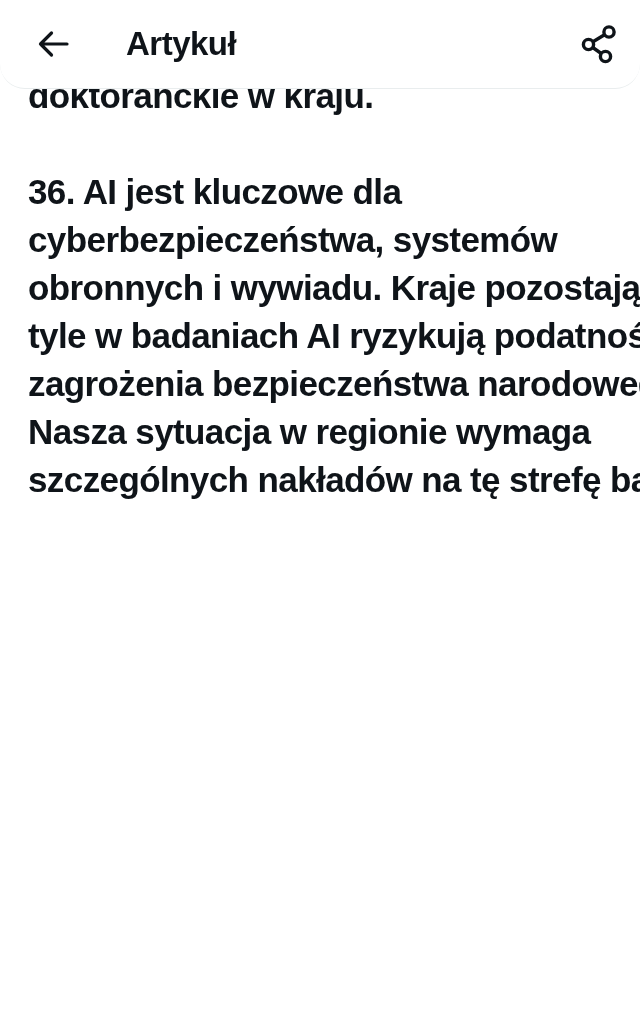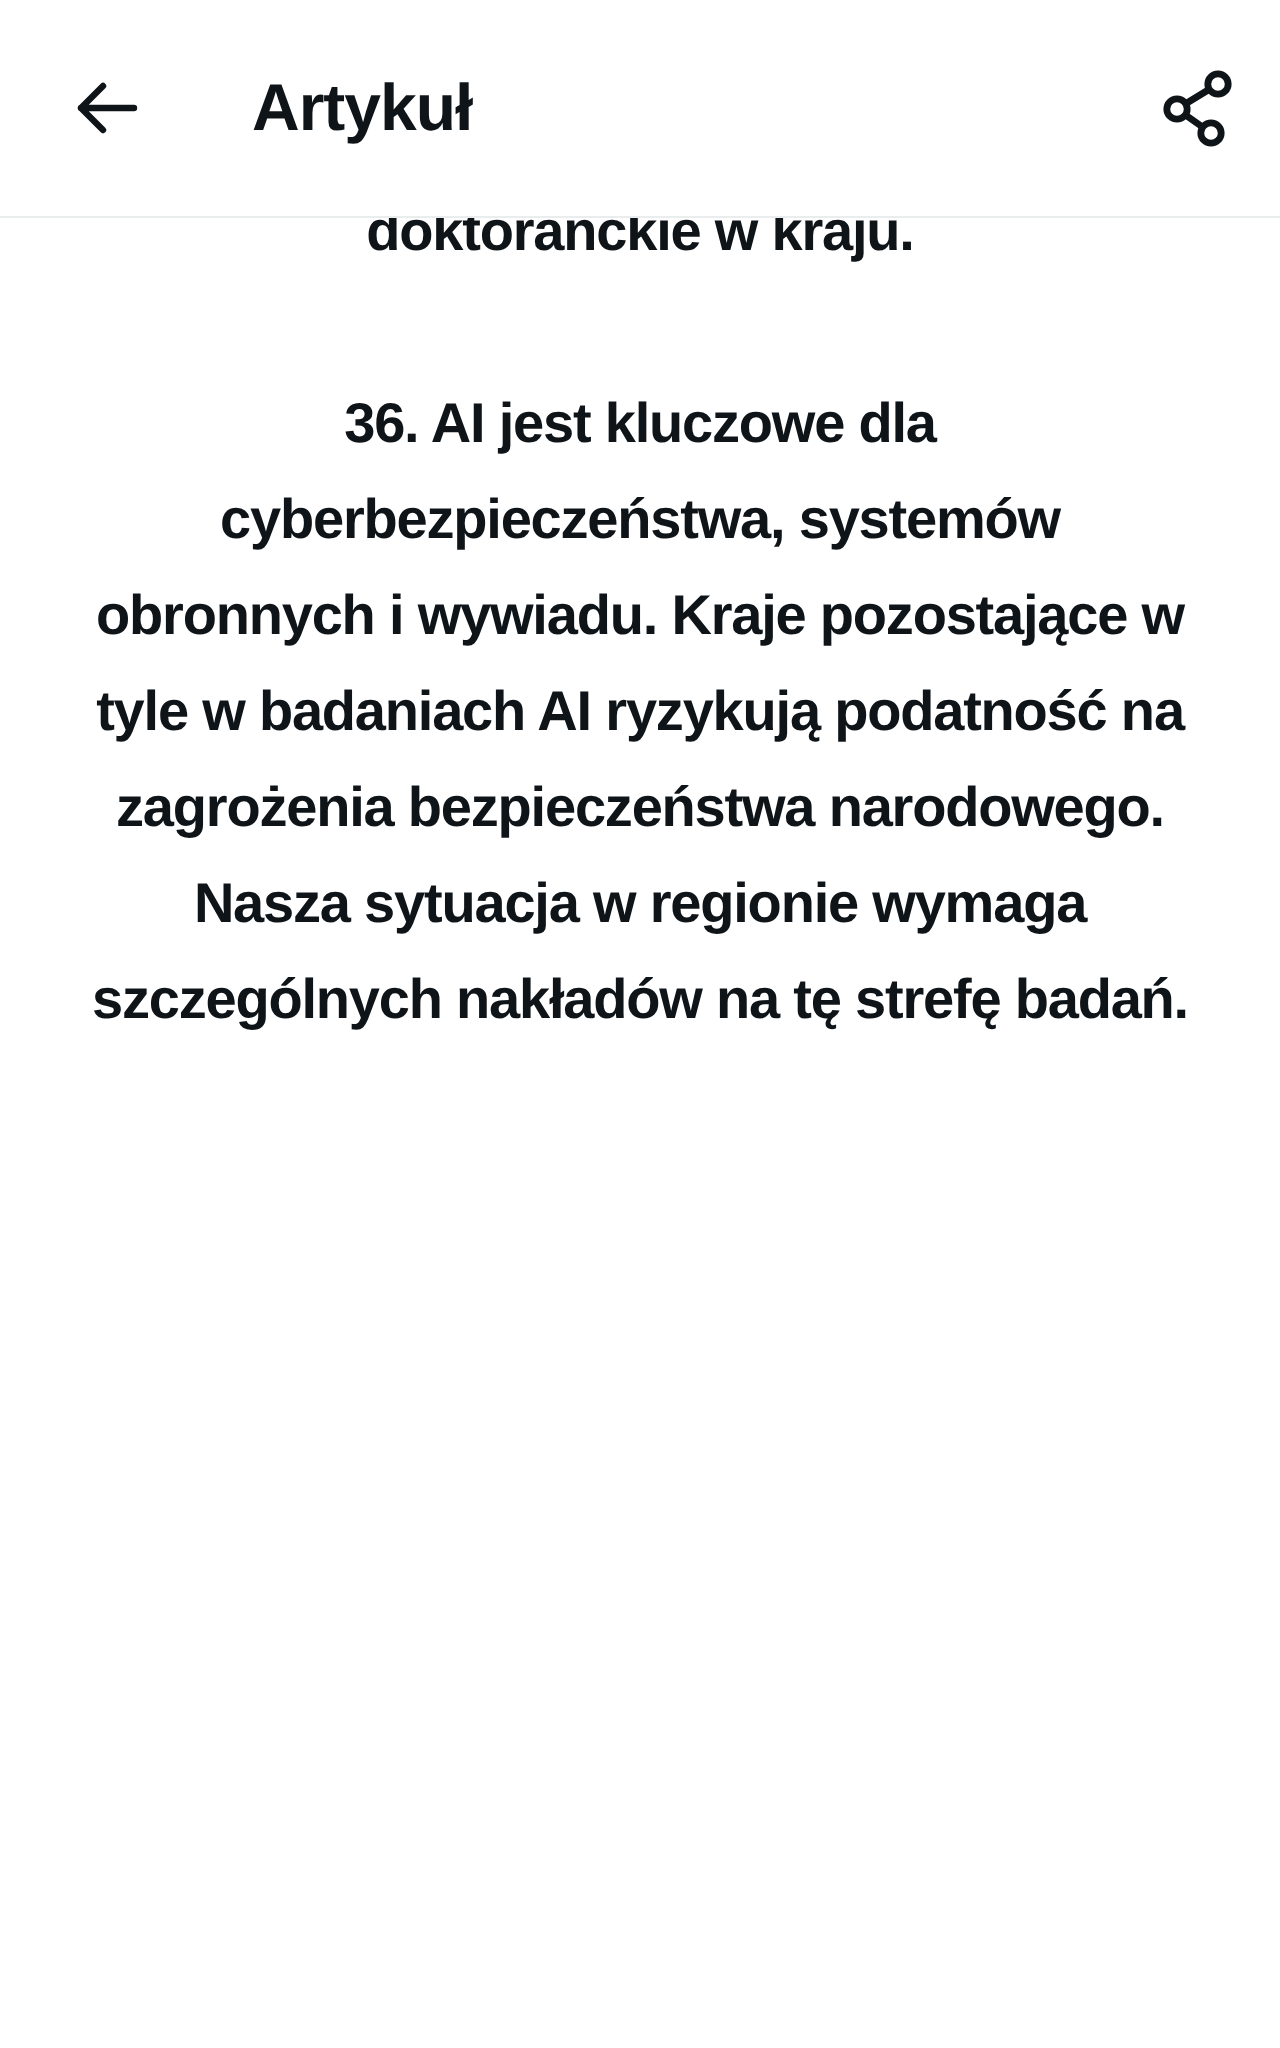--- a/index.html
+++ b/index.html
@@ -13,24 +13,25 @@
     width: 640px;
     height: 1024px;
     background: #ffffff;
     overflow: hidden;
   }
   .header {
     position: relative;
     z-index: 2;
     display: flex;
     align-items: center;
-    height: 109px;
+    height: 89px;
     padding: 0 20px 0 36px;
     background: #ffffff;
     border-bottom: 1px solid #e9edee;
+    border-radius: 25px;
   }
   .back-button {
     background: none;
     border: none;
     padding: 0;
     width: 34px;
     height: 34px;
     display: flex;
     align-items: center;
     justify-content: center;
@@ -56,26 +57,25 @@
     cursor: pointer;
   }
   .article {
     position: relative;
     z-index: 1;
     padding: 0 28px;
     overflow: hidden;
   }
   .article p {
     white-space: pre;
-    font-size: 28px;
+    font-size: 35px;
     font-weight: 700;
     line-height: 48px;
     letter-spacing: -0.6px;
     color: #0f1419;
-    text-align: center;
   }
   .article p.clipped-first {
     margin-top: -17px;
   }
   .article p + p {
     margin-top: 48px;
   }
 </style>
 </head>
 <body>

